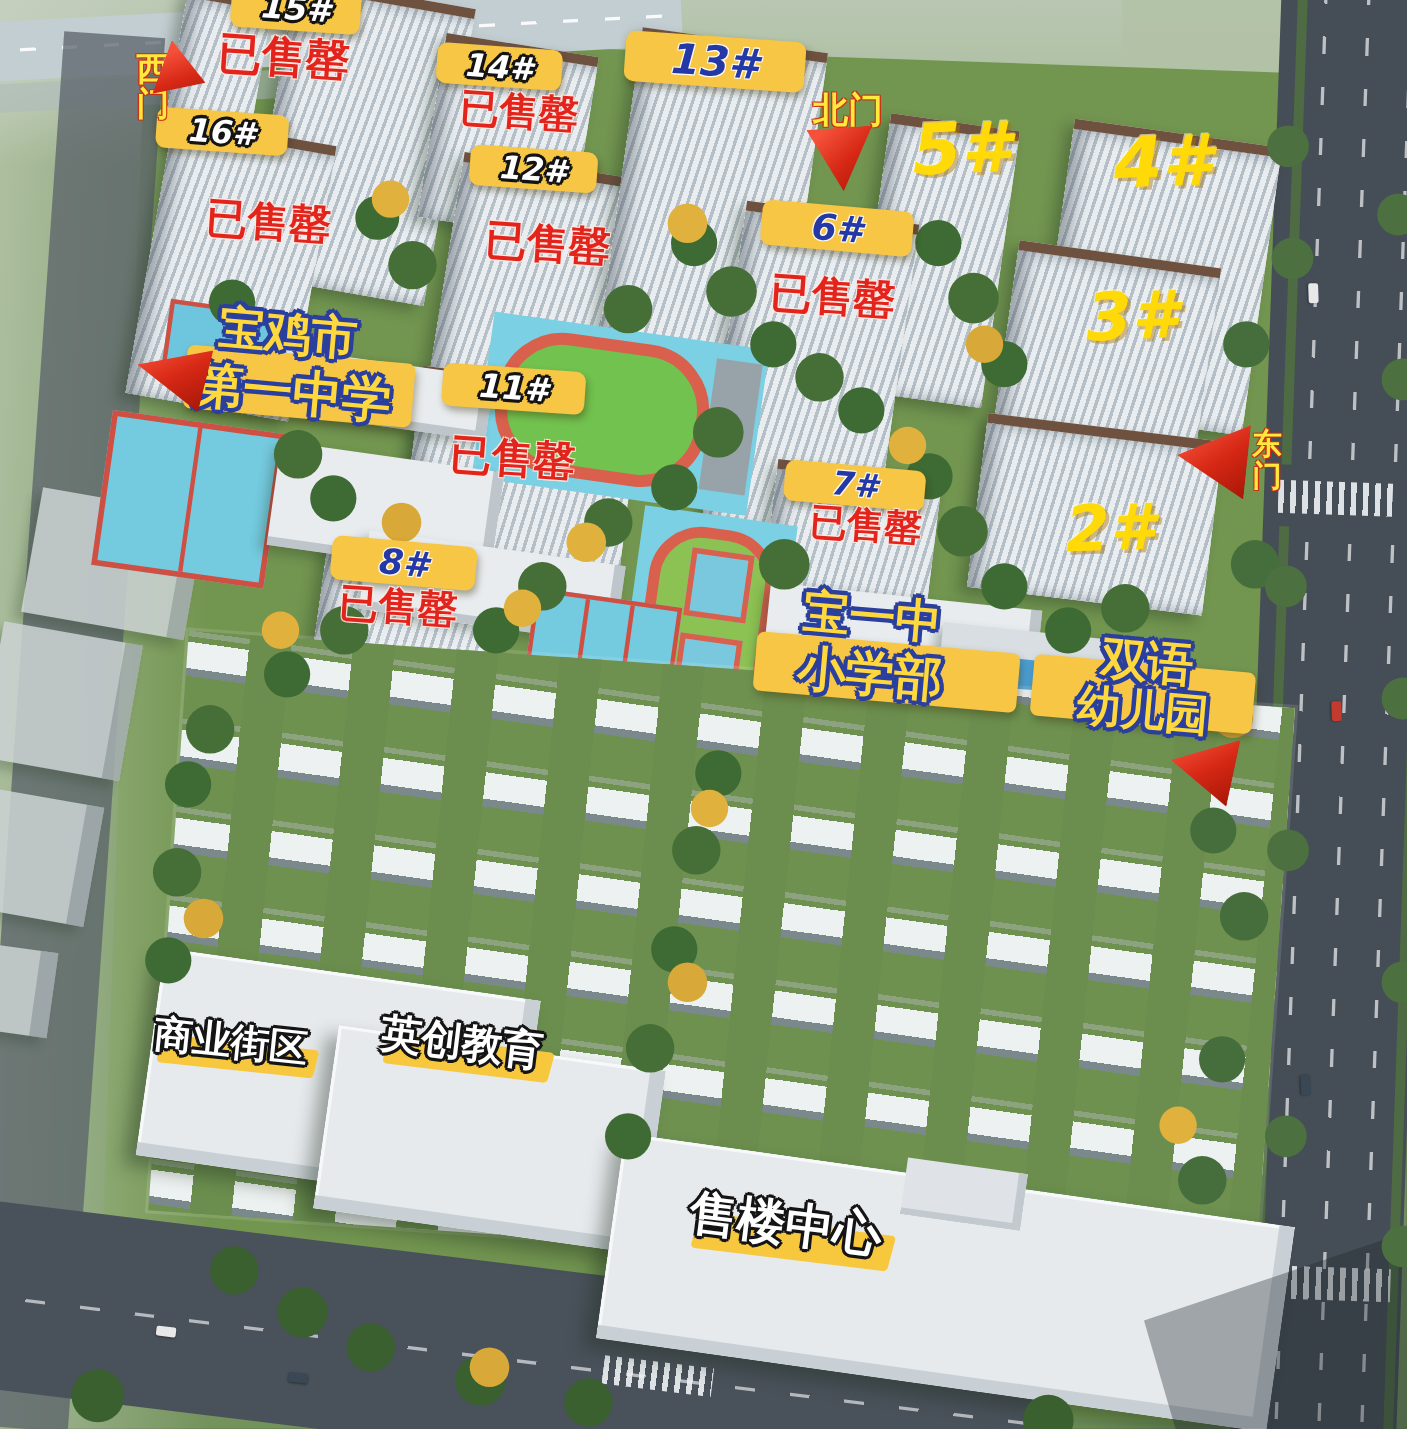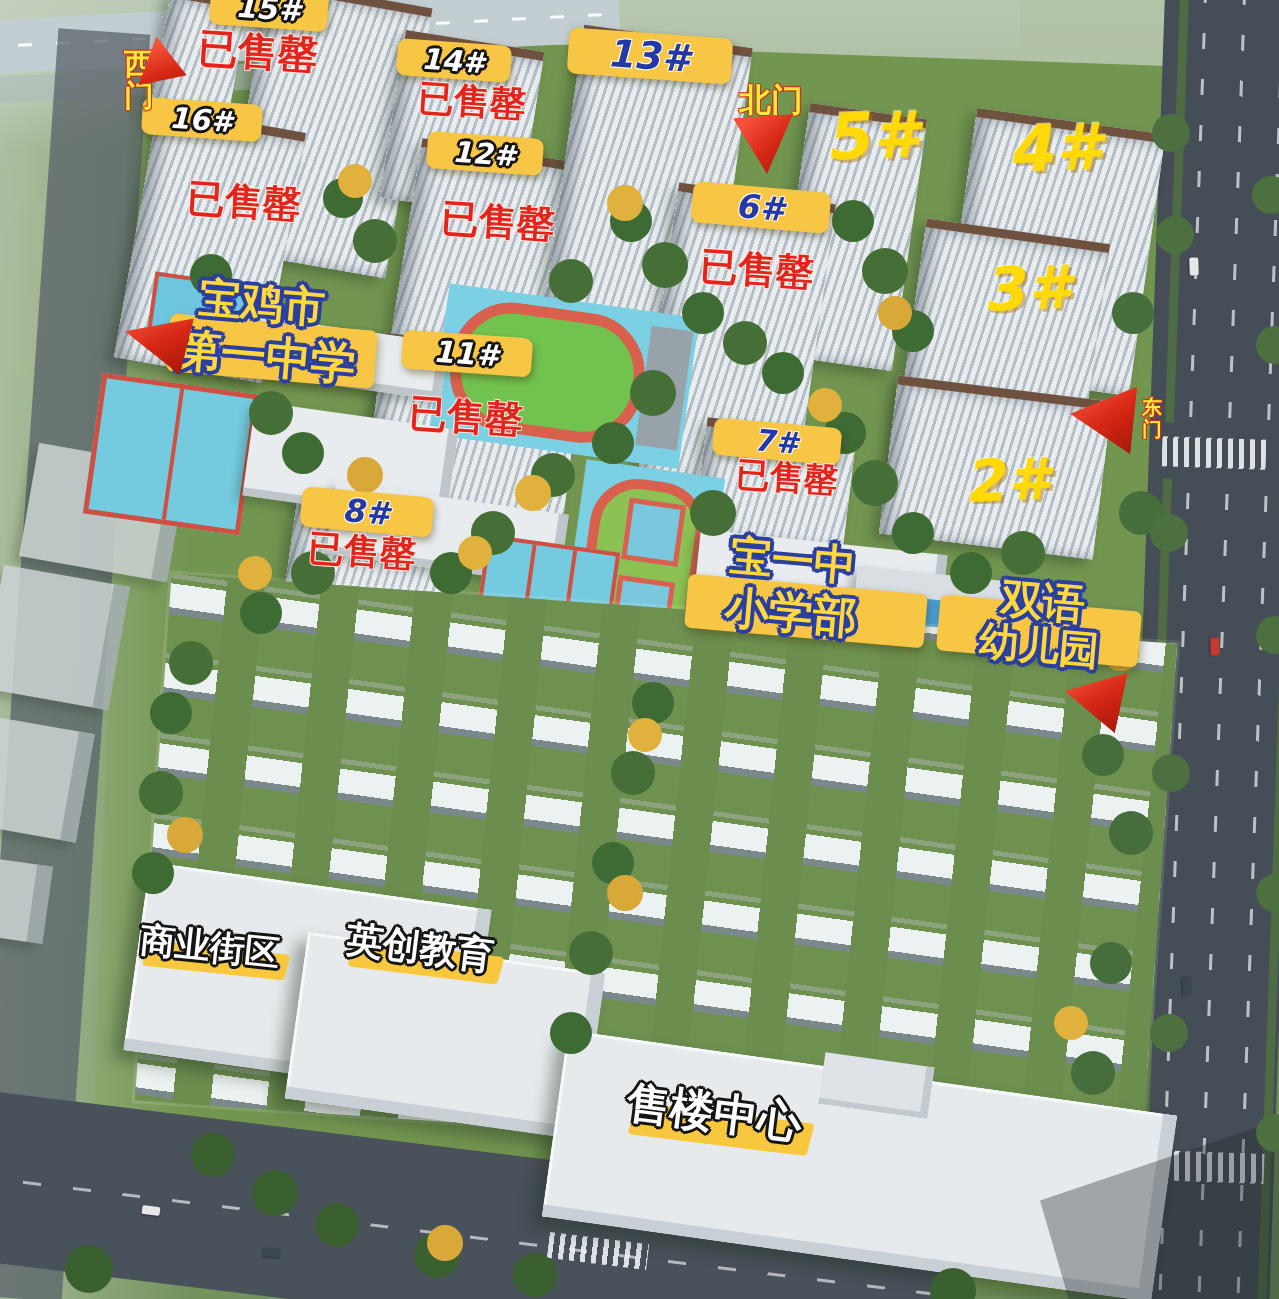--- a/index.html
+++ b/index.html
@@ -179,21 +179,21 @@
   #s6{left:757px;top:270px;font-size:38px;transform:translate(-50%,-50%) rotate(4deg);}
   #s11{left:466px;top:417px;font-size:38px;transform:translate(-50%,-50%) rotate(4deg);}
   #s7{left:787px;top:478px;font-size:34px;transform:translate(-50%,-50%) rotate(4deg);}
   #s8{left:362px;top:552px;font-size:36px;transform:translate(-50%,-50%) rotate(4deg);}
   #n5{left:874px;top:136px;font-size:64px;transform:translate(-50%,-50%) rotate(-2deg);}
   #n4{left:1057px;top:148px;font-size:64px;transform:translate(-50%,-50%) rotate(-2deg);}
   #n3{left:1029px;top:288px;font-size:60px;transform:translate(-50%,-50%) rotate(-2deg);}
   #n2{left:1009px;top:480px;font-size:58px;transform:translate(-50%,-50%) rotate(-2deg);}
   #gate-west{left:139px;top:80px;font-size:30px;transform:translate(-50%,-50%);}
   #gate-north{left:771px;top:100px;font-size:32px;transform:translate(-50%,-50%);}
-  #gate-east{left:1152px;top:419px;font-size:20px;transform:translate(-50%,-50%);}
+  #gate-east{left:1152px;top:419px;font-size:27px;transform:translate(-50%,-50%);}
   #ar-west{left:146px;top:42px;width:42px;height:52px;transform:rotate(20deg);}
   #ar-north{left:735px;top:116px;width:60px;height:58px;transform:rotate(-4deg);}
   #ar-east{left:1070px;top:383px;width:64px;height:68px;transform:rotate(6deg);}
   #ar-school{left:124px;top:310px;width:64px;height:58px;transform:rotate(14deg);}
   #ar-kg{left:1064px;top:666px;width:58px;height:62px;transform:rotate(12deg);}
   #st-ms{left:168px;top:322px;width:208px;height:58px;transform:rotate(5deg);}
   #st-ps{left:686px;top:584px;width:240px;height:54px;transform:rotate(5deg);}
   #st-kg{left:938px;top:603px;width:202px;height:56px;transform:rotate(5deg);}
   #ms1{left:262px;top:303px;font-size:42px;transform:translate(-50%,-50%) rotate(5deg);}
   #ms2{left:266px;top:357px;font-size:45px;transform:translate(-50%,-50%) rotate(5deg);}

